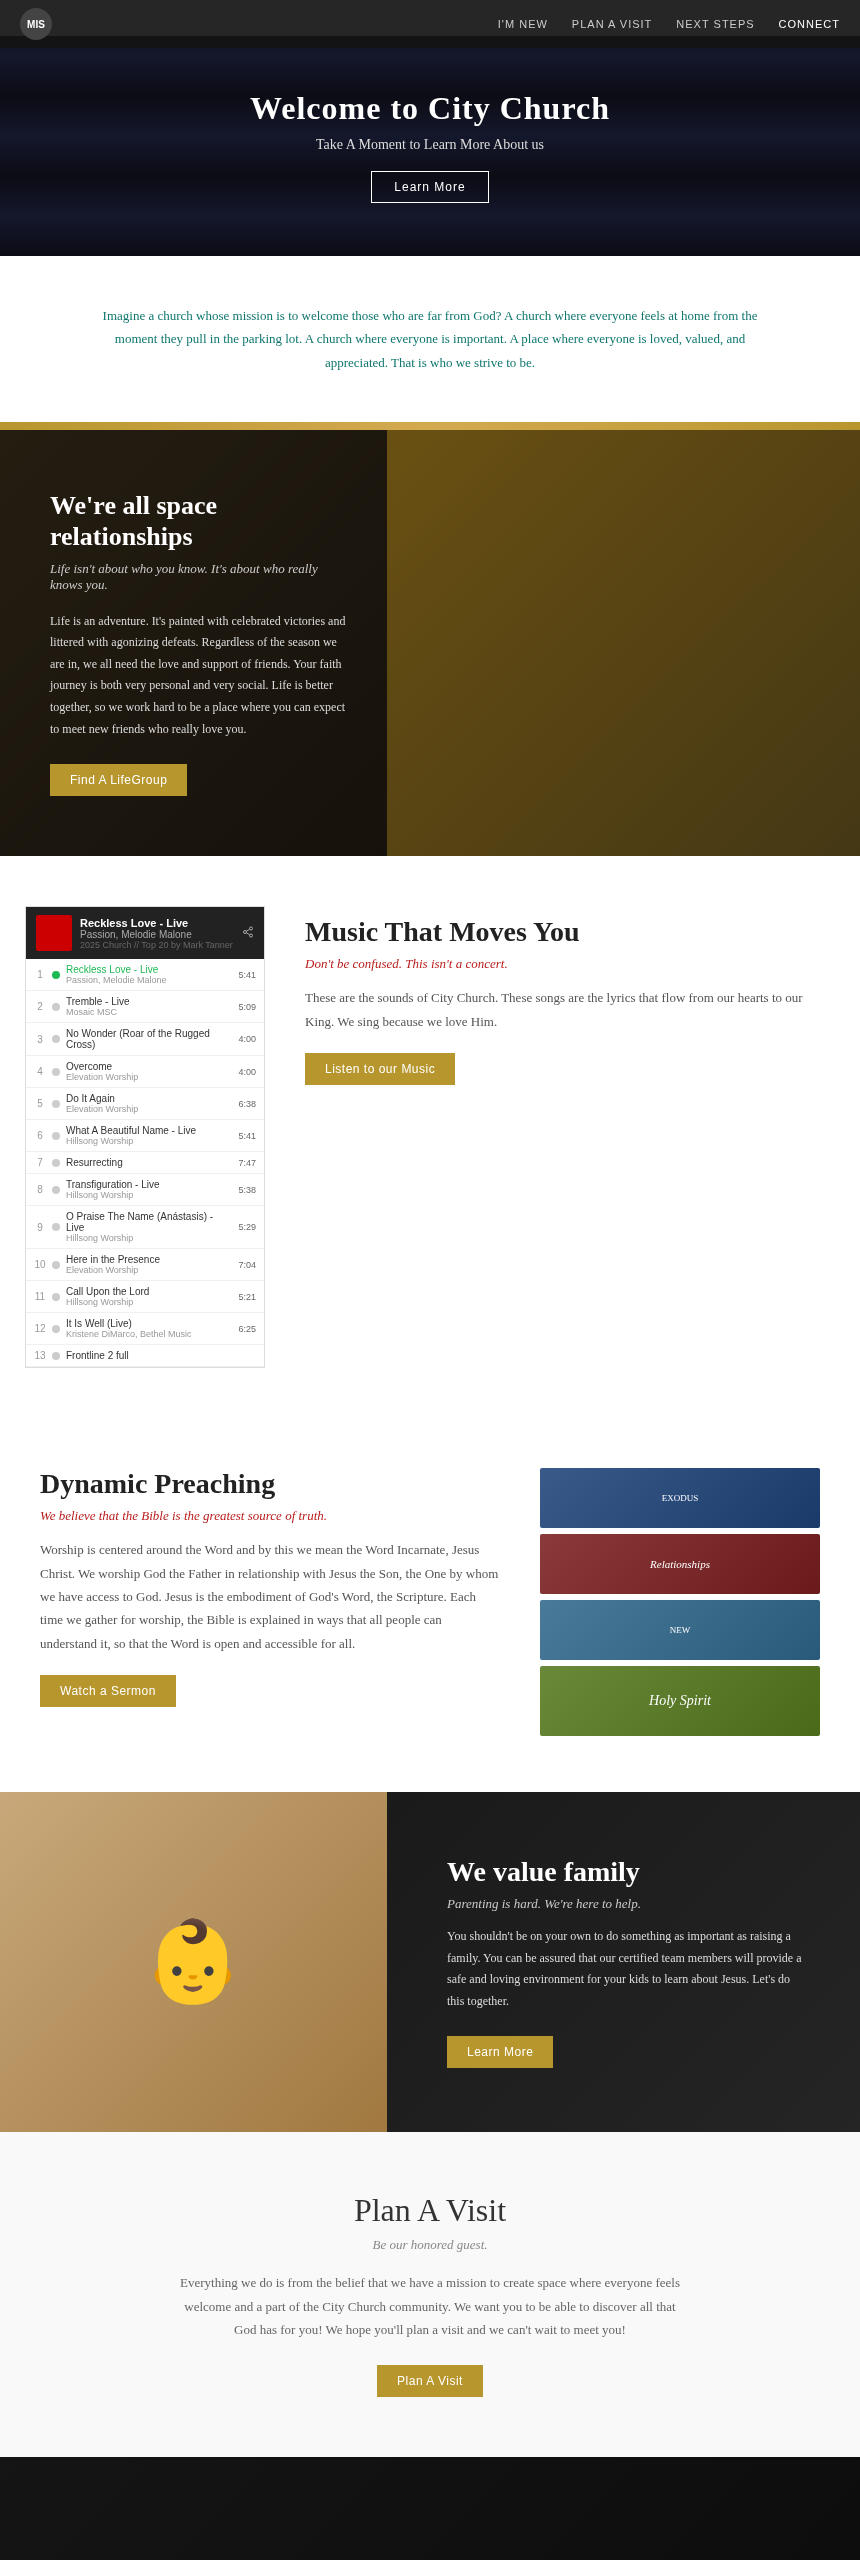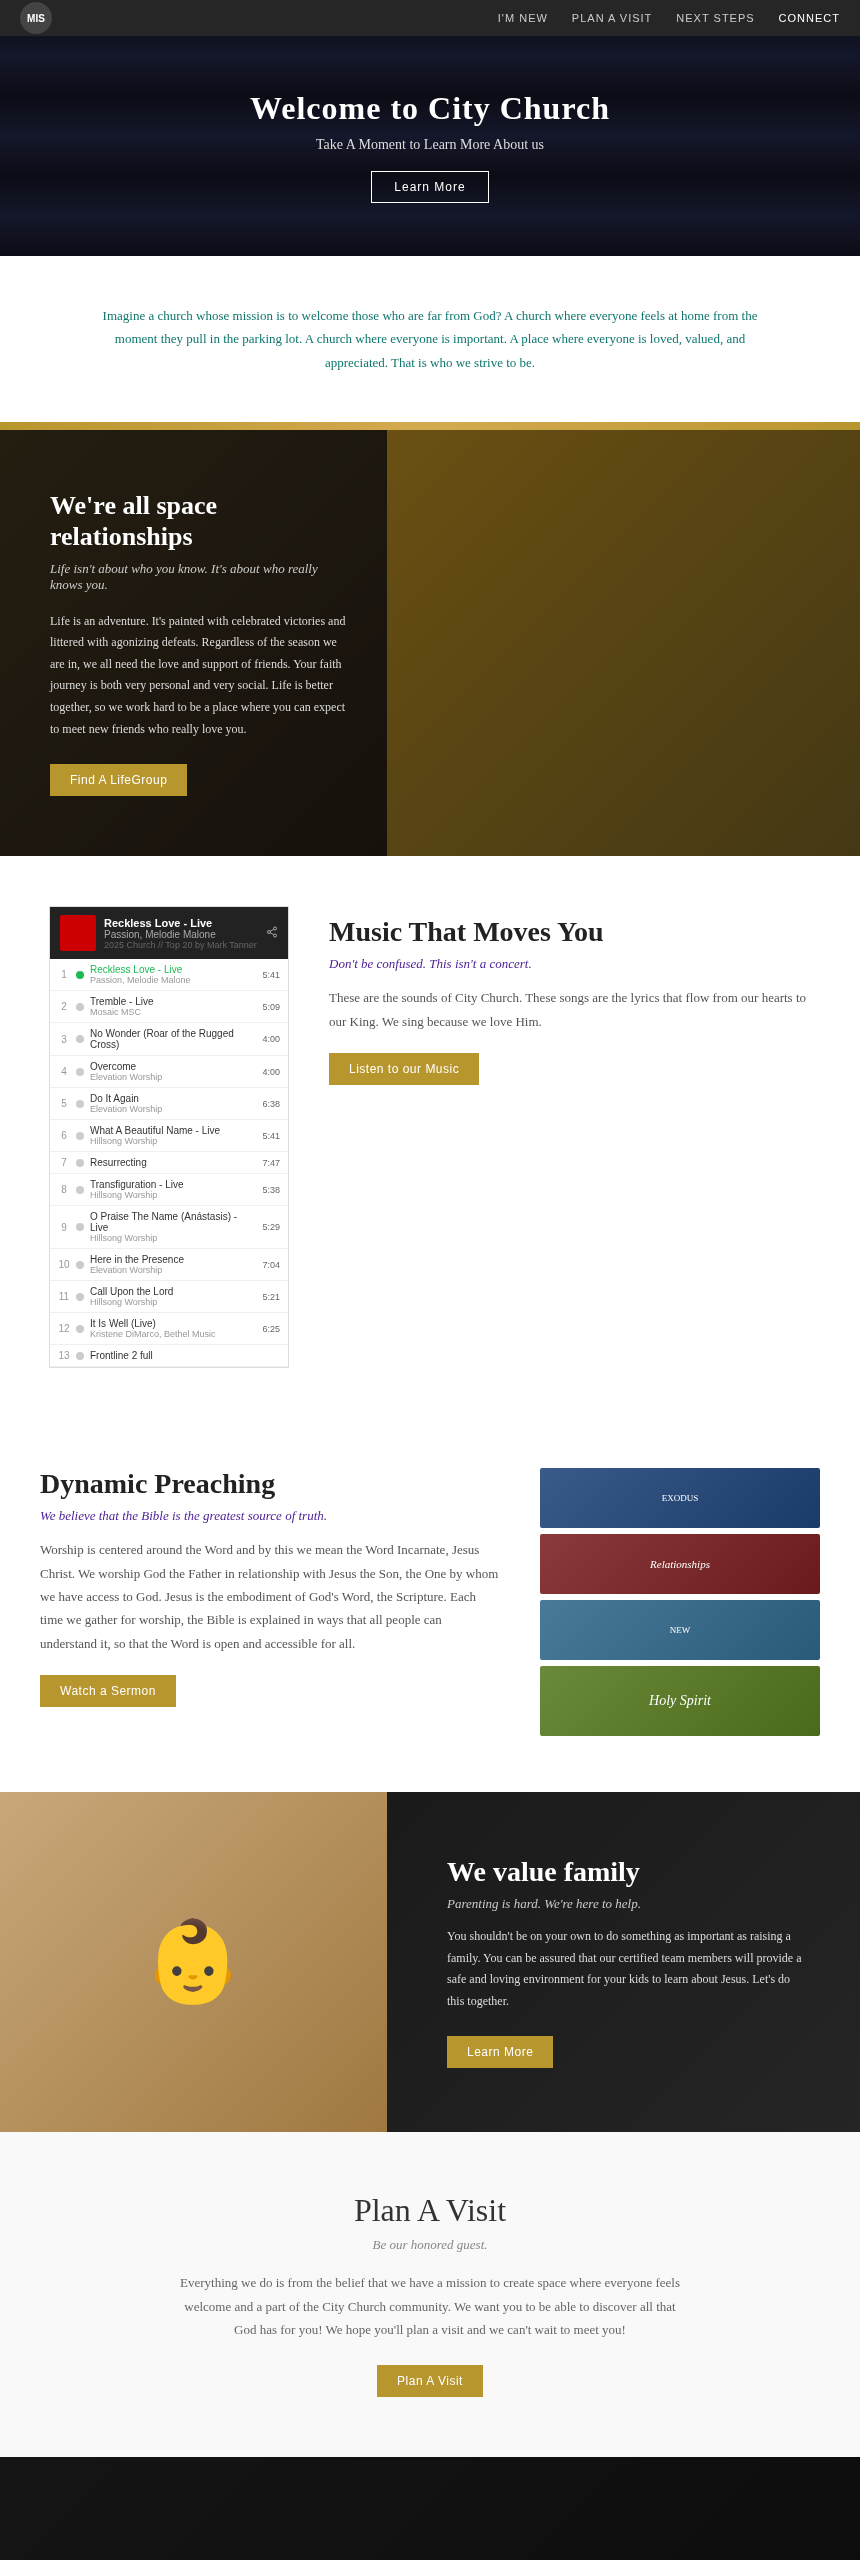--- a/index.html
+++ b/index.html
@@ -3,21 +3,21 @@
   <meta charset="utf-8">
   <style>
     * { margin: 0; padding: 0; box-sizing: border-box; }
     body { font-family: 'Georgia', serif; color: #333; background: #fff; width: 860px; }
 
     
     nav {
       position: fixed; top: 0; left: 0; width: 860px; z-index: 100;
       background: rgba(20,20,20,0.92);
       display: flex; align-items: center; justify-content: space-between;
-      padding: 0 20px; height: 36px;
+      padding: 0 20px; height: 48px;
     }
     .nav-logo {
       width: 32px; height: 32px; background: #444; border-radius: 50%;
       display: flex; align-items: center; justify-content: center;
       color: #fff; font-size: 10px; font-family: sans-serif; font-weight: bold;
     }
     .nav-links { display: flex; gap: 24px; }
     .nav-links a {
       color: #ccc; text-decoration: none; font-size: 11px; font-family: sans-serif;
       letter-spacing: 1px; text-transform: uppercase;
@@ -69,21 +69,21 @@
       font-family: sans-serif; letter-spacing: 0.5px;
     }
     .relationships-img {
       position: absolute; right: 0; top: 0; width: 55%; height: 100%;
       background: linear-gradient(135deg, #8b6914 0%, #5a4a1a 100%);
       opacity: 0.7;
     }
 
     
     .music-section {
-      display: flex; padding: 50px 49px; gap: 40px; align-items: flex-start;
+      display: flex; padding: 50px 25px; gap: 40px; align-items: flex-start;
       background: #fff;
     }
     .music-player {
       width: 240px; min-width: 240px;
       border: 1px solid #ddd; background: #fff;
       font-family: sans-serif; font-size: 11px;
     }
     .player-header {
       background: #222; padding: 8px 10px; color: #fff; display: flex; align-items: center; gap: 8px;
     }
@@ -97,21 +97,21 @@
     }
     .track-num { color: #999; width: 12px; text-align: center; font-size: 10px; }
     .track-dot { width: 8px; height: 8px; border-radius: 50%; background: #ccc; flex-shrink: 0; }
     .track-info { flex: 1; }
     .track-name { font-size: 10px; color: #333; }
     .track-artist { font-size: 9px; color: #999; }
     .track-time { font-size: 9px; color: #666; }
 
     .music-content { flex: 1; padding-top: 10px; }
     .section-title { font-size: 28px; font-weight: 700; margin-bottom: 8px; color: #222; }
-    .section-sub { font-size: 13px; color: #4c1d95; margin-bottom: 14px; font-style: italic; }
+    .section-sub { font-size: 13px; color: #b91c1c; margin-bottom: 14px; font-style: italic; }
     .section-text { font-size: 13px; line-height: 1.8; color: #555; margin-bottom: 20px; }
 
     
     .preaching-section {
       display: flex; padding: 50px 40px; gap: 40px; align-items: flex-start;
       background: #fff;
     }
     .preaching-content { flex: 1; }
     .preaching-images { width: 280px; }
     .sermon-grid { display: grid; grid-template-columns: 1fr; gap: 6px; margin-bottom: 6px; }

